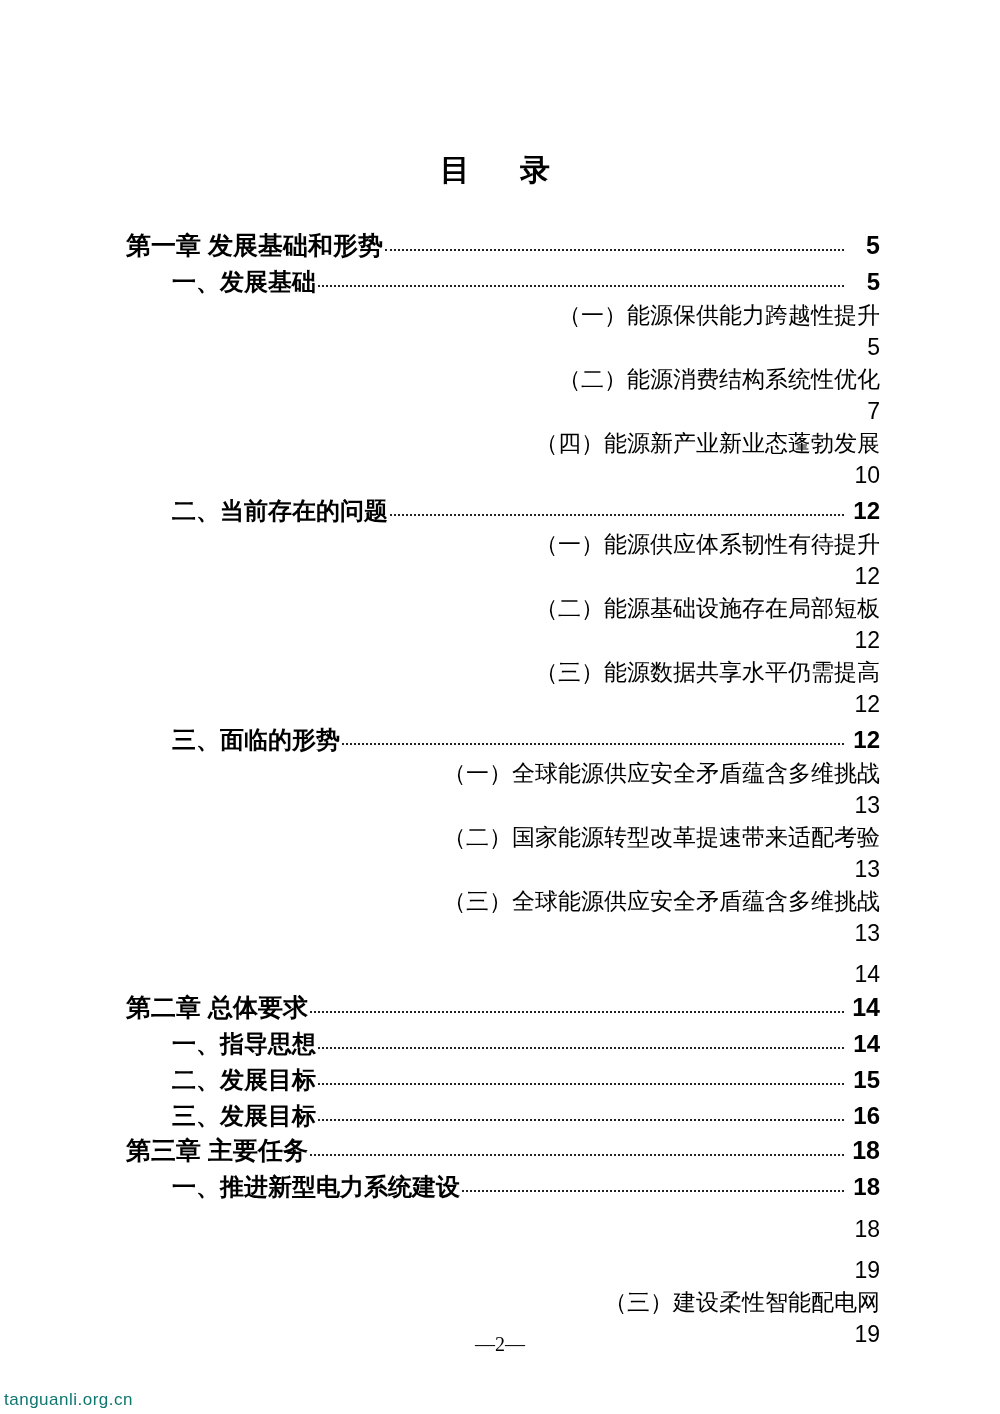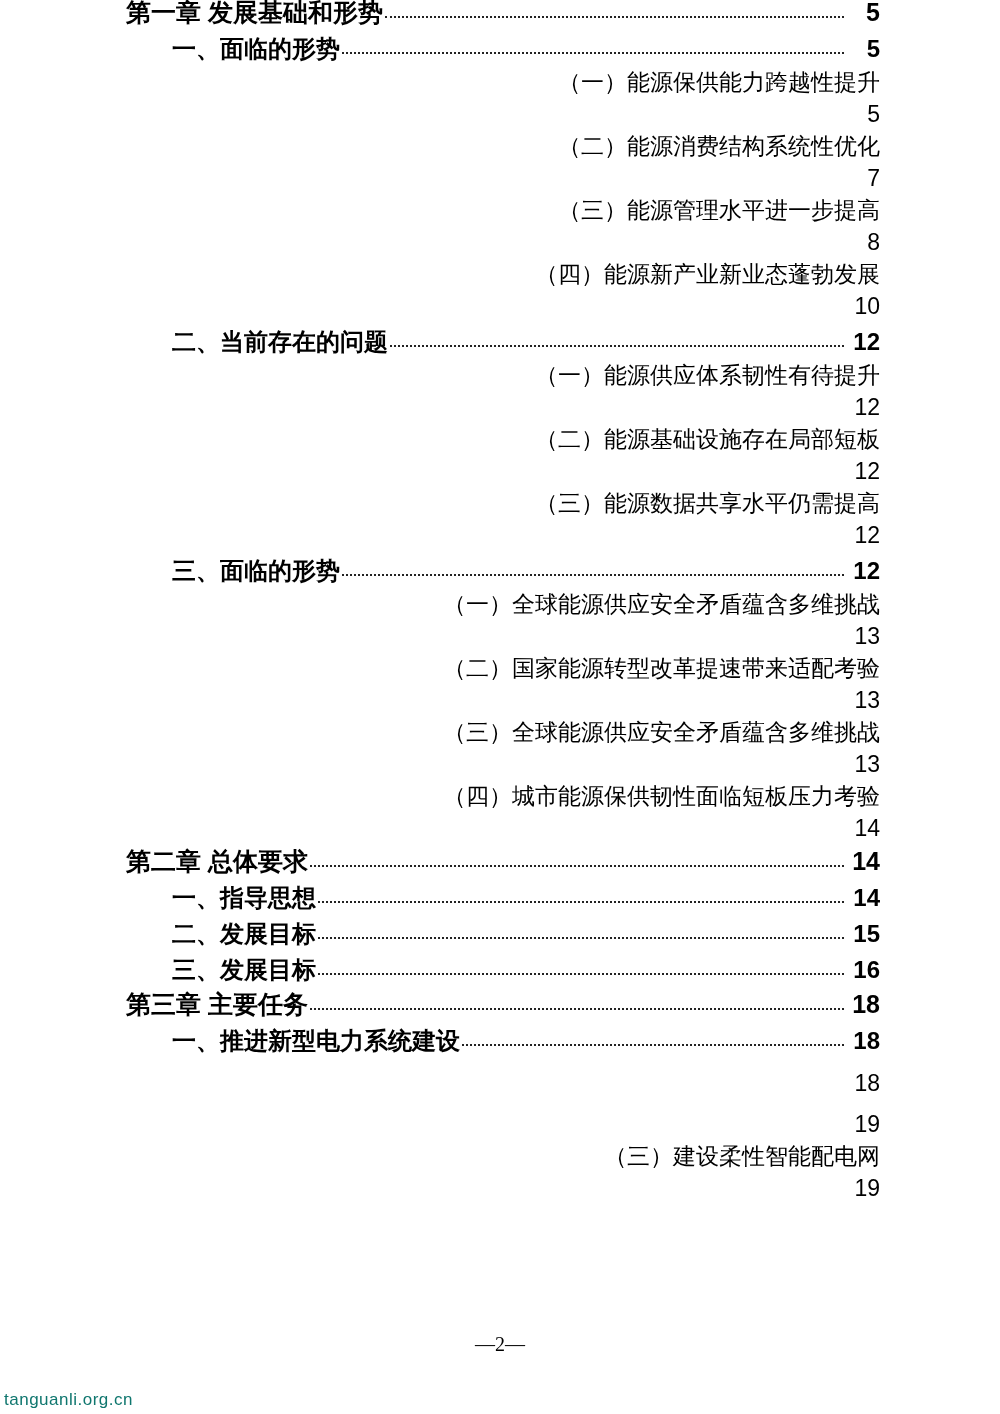--- a/index.html
+++ b/index.html
@@ -107,48 +107,44 @@
     color: #0f766e;
     font-family: "Liberation Sans", "DejaVu Sans", sans-serif;
     letter-spacing: 0.5px;
   }
 </style>
 </head>
 <body>
 
 <div class="page">
 
+  <div class="toc-title">目　录</div>
 
   <div class="toc-list">
       <div class="toc-row lvl1">
         <span class="label">第一章  发展基础和形势</span>
         <span class="dots"></span>
         <span class="page-num">5</span>
       </div>
       <div class="toc-row lvl2">
-        <span class="label">一、面临的形势</span>
+        <span class="label">一、发展基础</span>
         <span class="dots"></span>
         <span class="page-num">5</span>
       </div>
       <div class="toc-row lvl3">
         <span class="label">（一）能源保供能力跨越性提升</span>
         <span class="dots"></span>
         <span class="page-num">5</span>
       </div>
       <div class="toc-row lvl3">
         <span class="label">（二）能源消费结构系统性优化</span>
         <span class="dots"></span>
         <span class="page-num">7</span>
       </div>
       <div class="toc-row lvl3">
-        <span class="label">（三）能源管理水平进一步提高</span>
-        <span class="dots"></span>
-        <span class="page-num">8</span>
-      </div>
-      <div class="toc-row lvl3">
         <span class="label">（四）能源新产业新业态蓬勃发展</span>
         <span class="dots"></span>
         <span class="page-num">10</span>
       </div>
       <div class="toc-row lvl2">
         <span class="label">二、当前存在的问题</span>
         <span class="dots"></span>
         <span class="page-num">12</span>
       </div>
       <div class="toc-row lvl3">
@@ -180,21 +176,20 @@
         <span class="label">（二）国家能源转型改革提速带来适配考验</span>
         <span class="dots"></span>
         <span class="page-num">13</span>
       </div>
       <div class="toc-row lvl3">
         <span class="label">（三）全球能源供应安全矛盾蕴含多维挑战</span>
         <span class="dots"></span>
         <span class="page-num">13</span>
       </div>
       <div class="toc-row lvl3">
-        <span class="label">（四）城市能源保供韧性面临短板压力考验</span>
         <span class="dots"></span>
         <span class="page-num">14</span>
       </div>
       <div class="toc-row lvl1">
         <span class="label">第二章  总体要求</span>
         <span class="dots"></span>
         <span class="page-num">14</span>
       </div>
       <div class="toc-row lvl2">
         <span class="label">一、指导思想</span>

